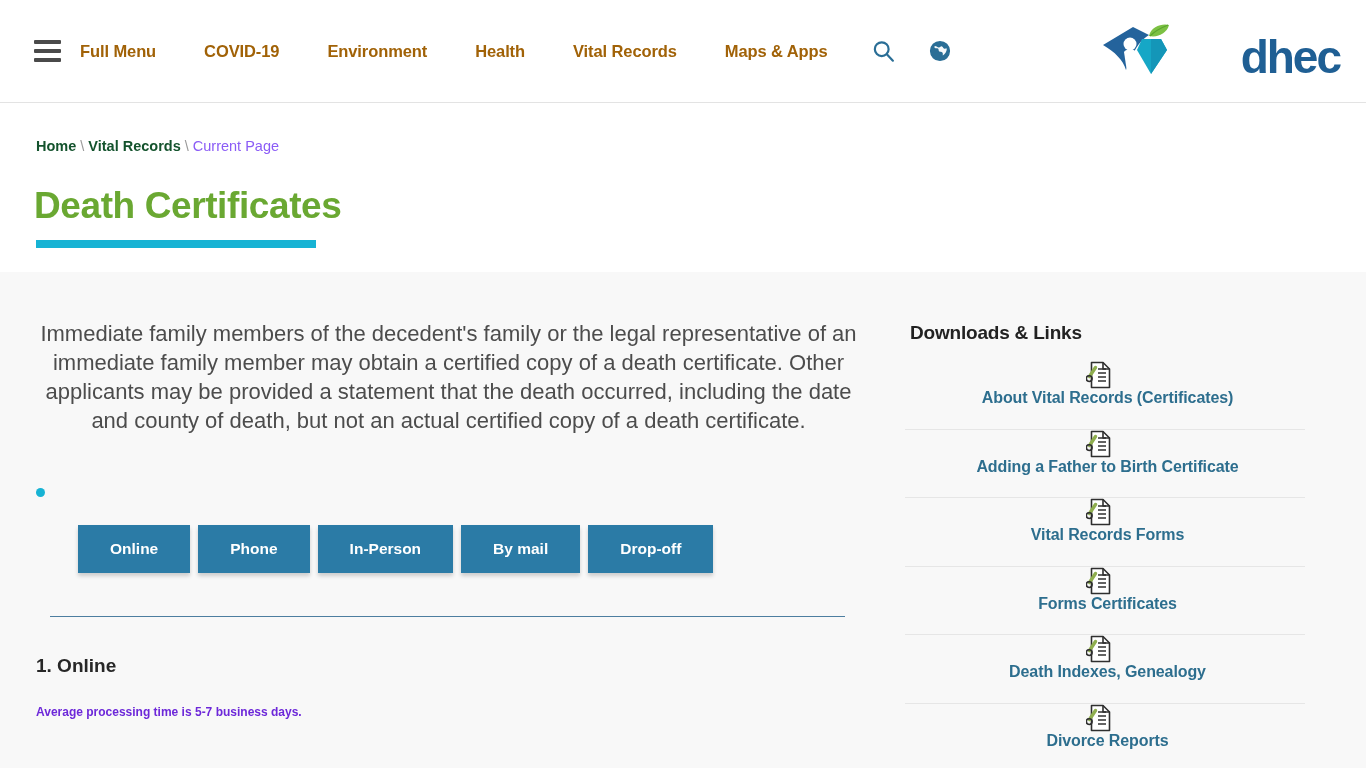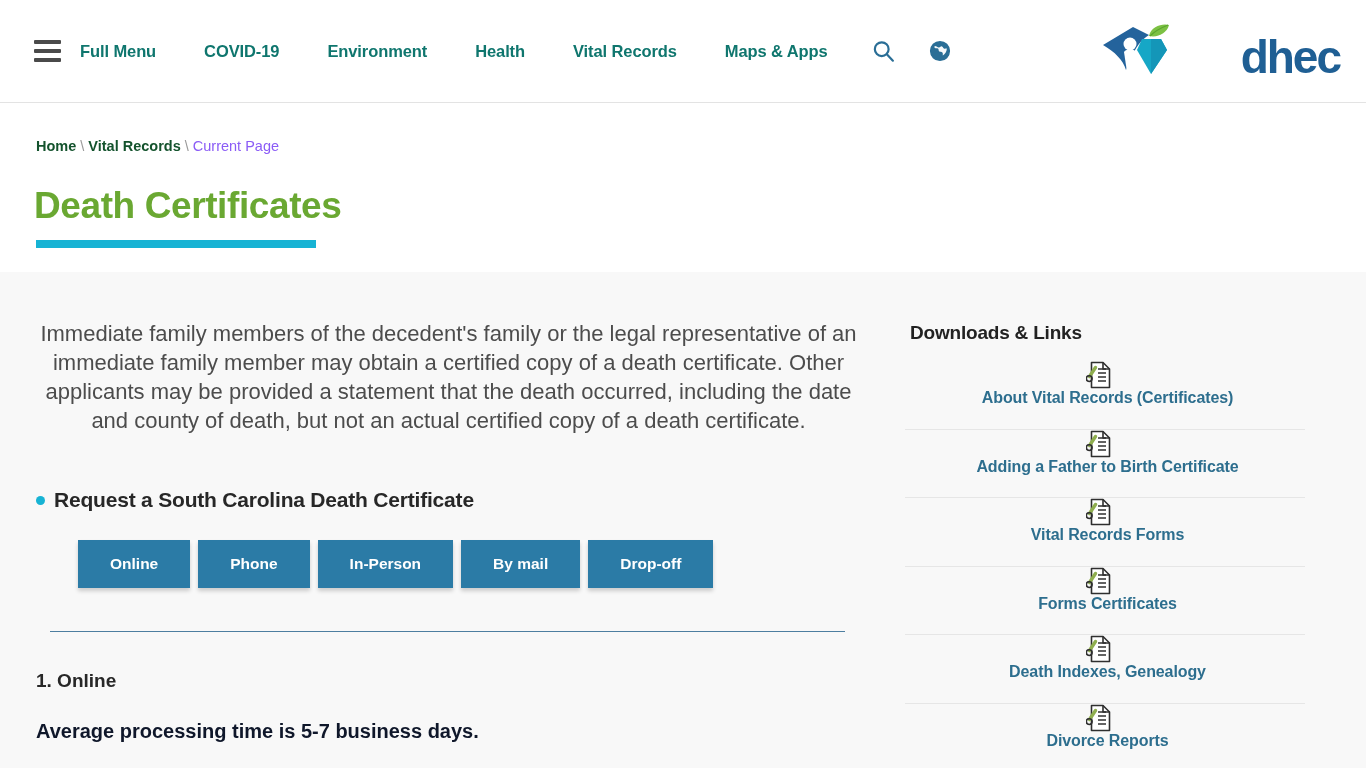--- a/index.html
+++ b/index.html
@@ -39,21 +39,21 @@
     border-radius: 1px;
   }
 
   #nav {
     display: flex;
     align-items: center;
     margin-left: 19px;
     gap: 0;
   }
   .nav-link {
-    color: #0f766e;
+    color: #a16207;
     font-size: 16.5px;
     font-weight: bold;
     text-decoration: none;
     padding: 6px 0;
     margin-right: 48px;
     white-space: nowrap;
     letter-spacing: -0.1px;
     cursor: pointer;
     text-align: center;
   }
@@ -186,23 +186,23 @@
   }
 
   #step-heading {
     margin: 38px 0 0 0;
     font-size: 19px;
     font-weight: bold;
     color: #272727;
   }
   #step-note {
     margin: 28px 0 16px 0;
-    font-size: 20px;
-    font-weight: bold;
-    color: #0f172a;
+    font-size: 12px;
+    font-weight: bold;
+    color: #6d28d9;
   }
 
   
   #sidebar {
     width: 400px;
     padding: 50px 0 0 0;
   }
   #sidebar-title {
     font-size: 19px;
     font-weight: bold;
@@ -293,21 +293,20 @@
 </div>
 
 <div id="content">
 
   <div id="main-col">
 
     <p id="intro">Immediate family members of the decedent's family or the legal representative of an immediate family member may obtain a certified copy of a death certificate. Other applicants may be provided a statement that the death occurred, including the date and county of death, but not an actual certified copy of a death certificate.</p>
 
     <h2 id="section-heading">
       <span id="section-bullet"></span>
-      <span>Request a South Carolina Death Certificate</span>
     </h2>
 
     <div id="method-buttons">
       <button class="method-btn">Online</button>
       <button class="method-btn">Phone</button>
       <button class="method-btn">In-Person</button>
       <button class="method-btn">By mail</button>
       <button class="method-btn">Drop-off</button>
     </div>
 

